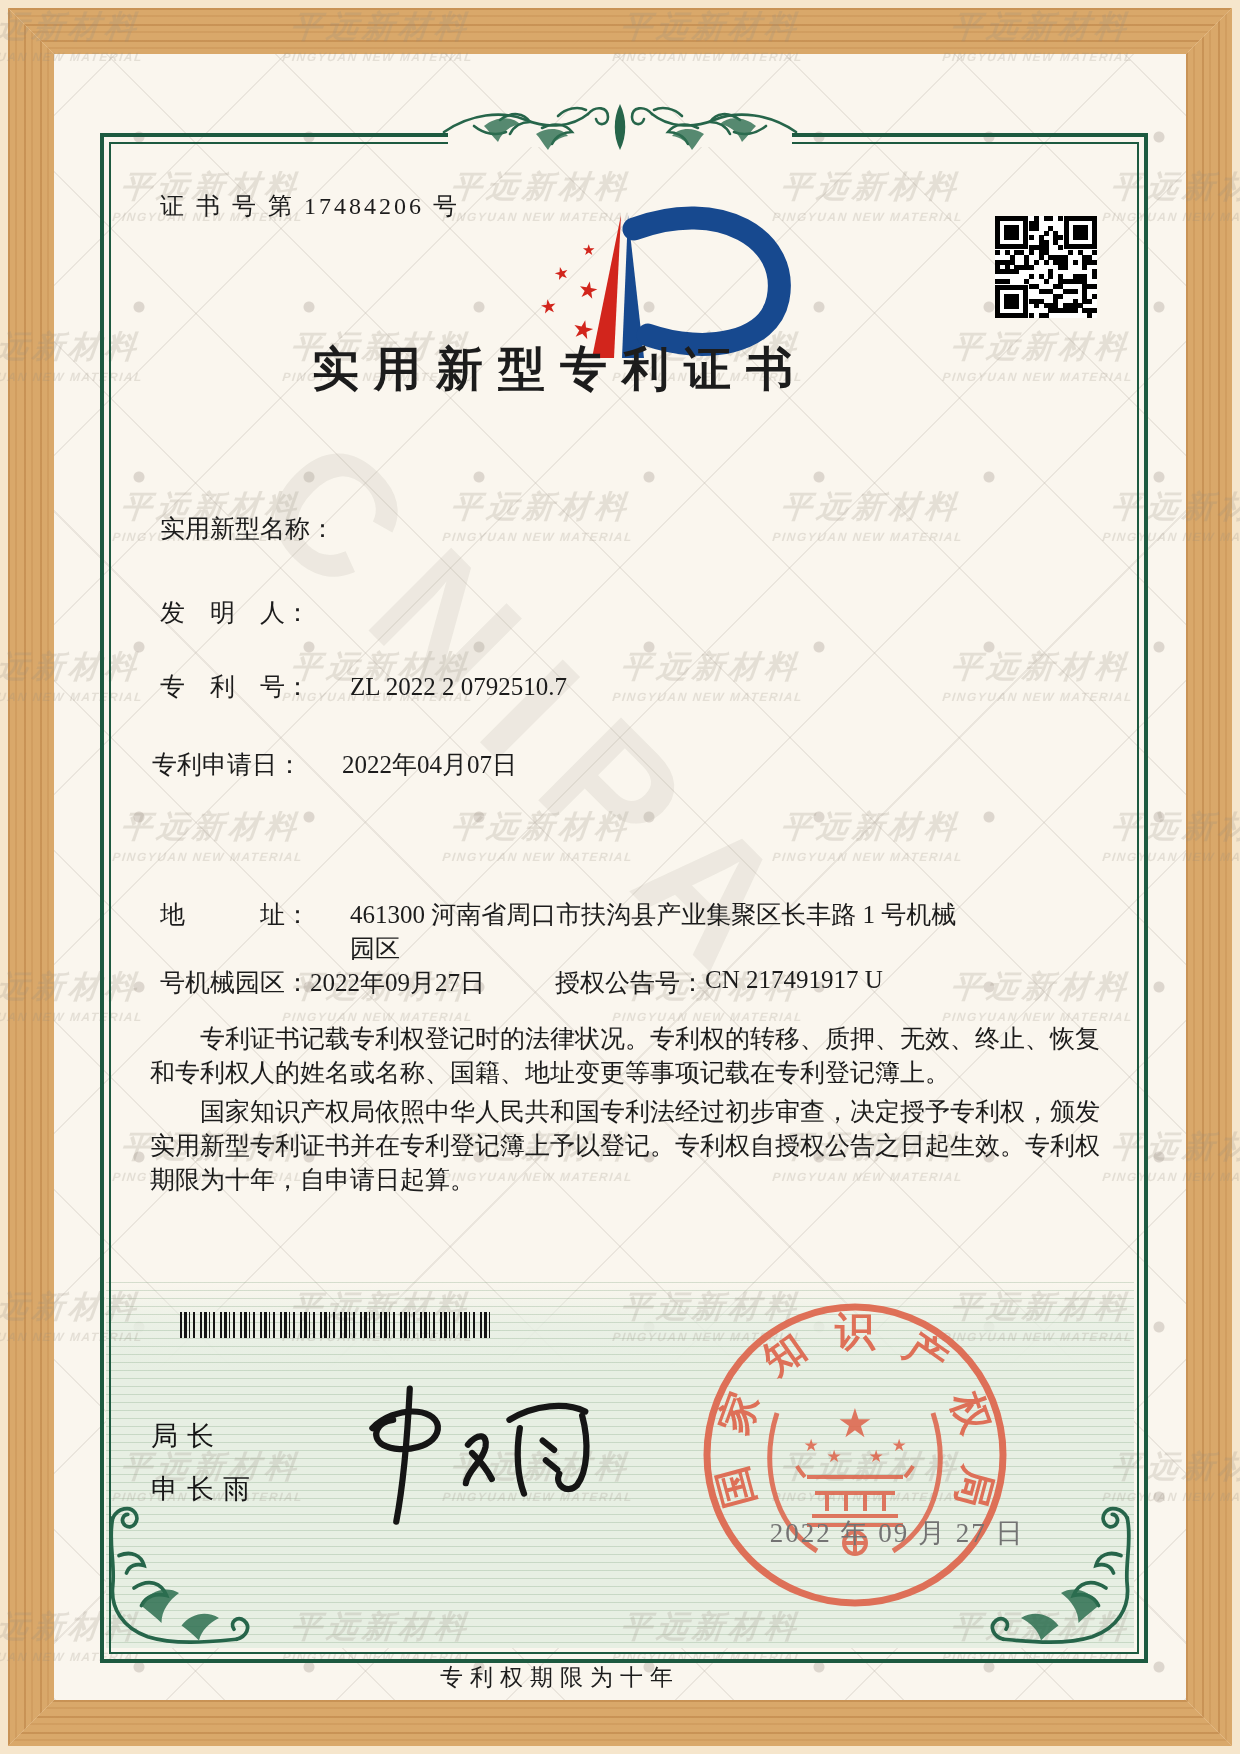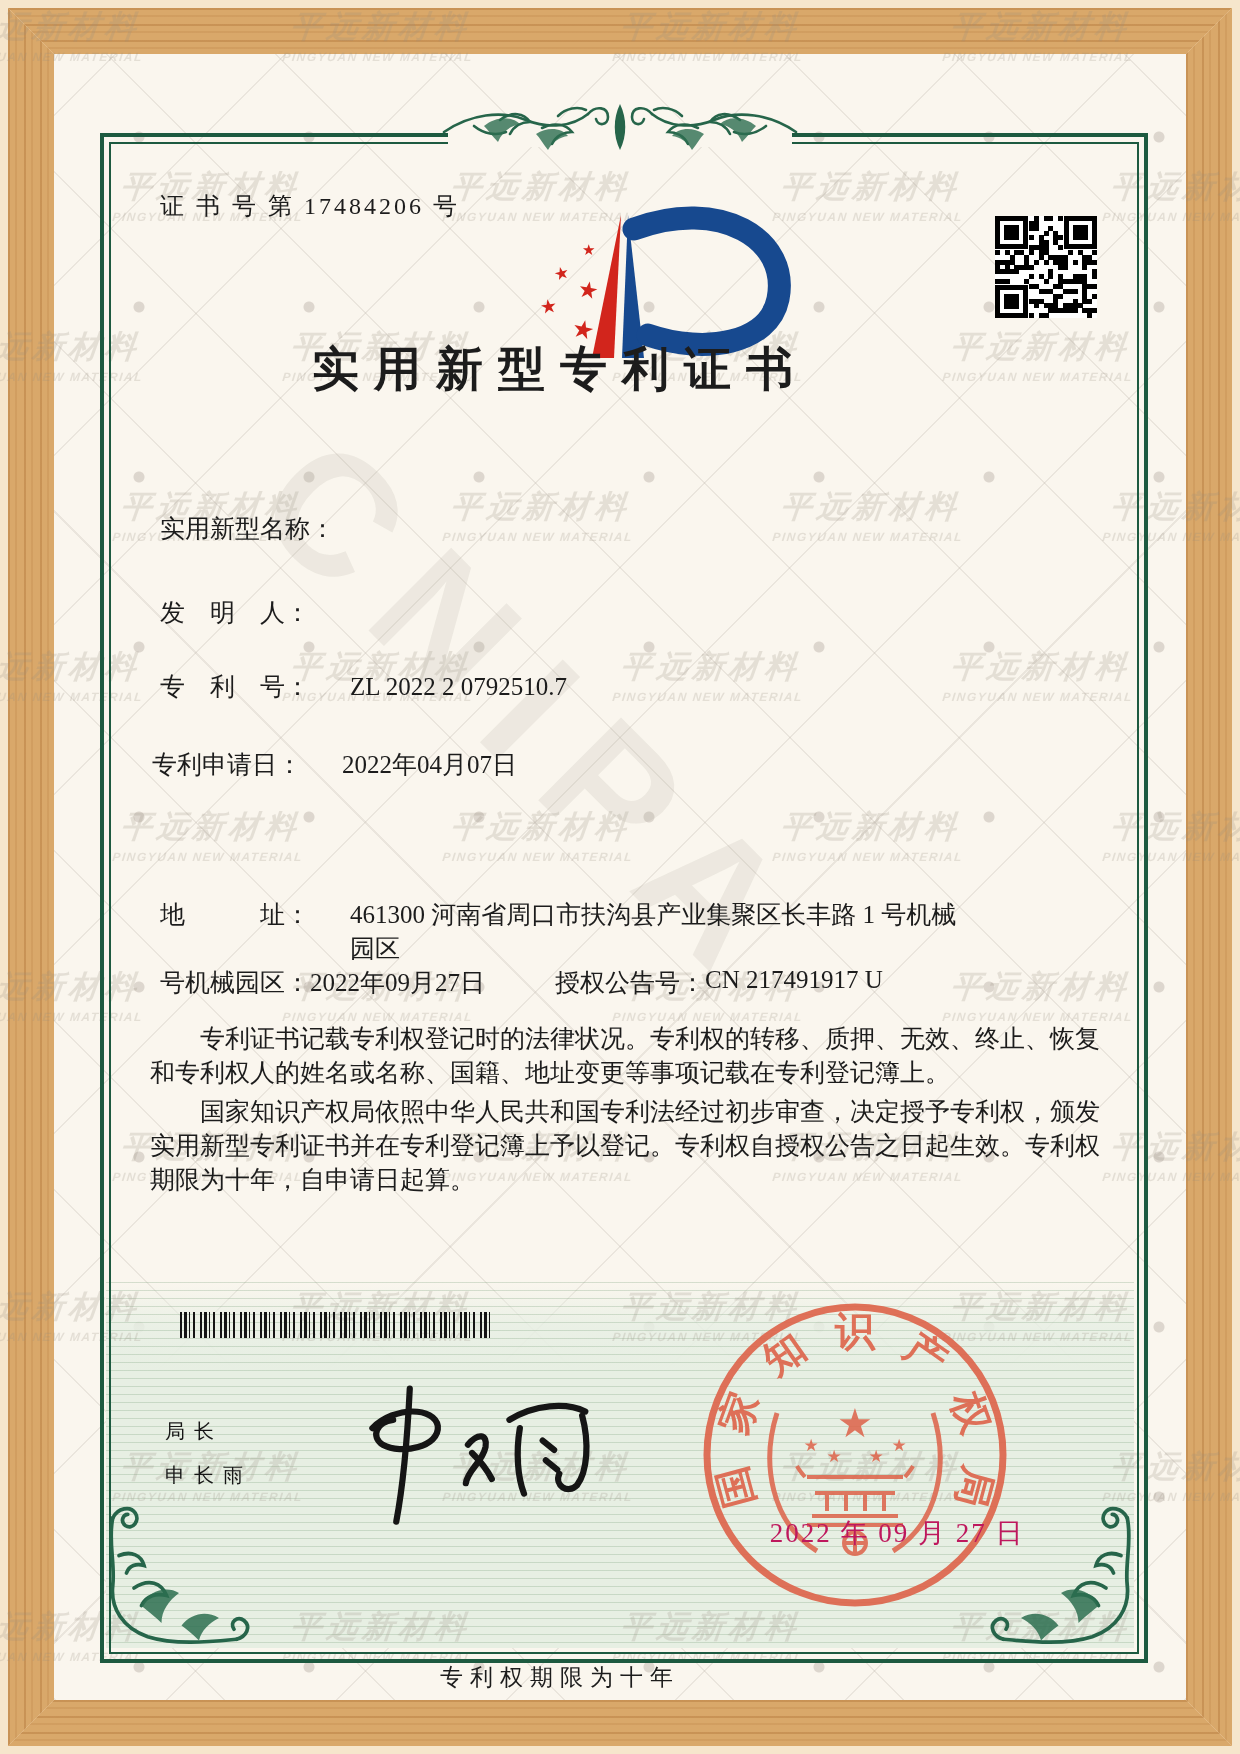--- a/index.html
+++ b/index.html
@@ -56,27 +56,27 @@
   .frow{position:absolute;display:flex;font-size:25px;line-height:34px;}
   .flabel{flex:0 0 190px;white-space:nowrap;}
   .fvalue{flex:1;}
   .grant-row{position:absolute;left:160px;top:966px;width:900px;display:flex;font-size:25px;}
   .grant-row .pair{display:flex;white-space:nowrap;}
   .grant-row .pair.second{margin-left:70px;}
   .paras{position:absolute;left:150px;top:1022px;width:950px;font-size:25px;line-height:34px;text-align:justify;}
   .paras p{margin:0 0 5px 0;text-indent:2em;}
   .barcode{position:absolute;left:180px;top:1312px;width:312px;height:26px;
     background:repeating-linear-gradient(90deg,#141414 0 2px,rgba(0,0,0,0) 2px 4px,#141414 4px 7px,rgba(0,0,0,0) 7px 9px,#141414 9px 10px,rgba(0,0,0,0) 10px 13px,#141414 13px 15px,rgba(0,0,0,0) 15px 20px);}
-  .director{position:absolute;left:165px;top:1418px;font-family:"Liberation Sans",sans-serif;
-    font-size:20px;letter-spacing:9px;font-weight:500;color:#161616;}
+  .director{position:absolute;left:151px;top:1418px;font-family:"Liberation Sans",sans-serif;
+    font-size:27px;letter-spacing:9px;font-weight:500;color:#161616;}
   .director div{margin-bottom:17px;}
   .sig{position:absolute;left:335px;top:1372px;width:270px;height:160px;}
   .seal{position:absolute;left:695px;top:1295px;width:320px;height:320px;opacity:.9;}
   .seal-date{position:absolute;left:752px;top:1515px;width:290px;text-align:center;
-    font-size:27px;color:#be185d;letter-spacing:2px;z-index:72;}
+    font-size:27px;color:#737373;letter-spacing:2px;z-index:72;}
   .page-info{position:absolute;left:100px;width:920px;top:1604px;text-align:center;
     font-size:21px;letter-spacing:4px;}
   .footer-note{position:absolute;left:100px;width:920px;top:1662px;text-align:center;
     font-size:23px;letter-spacing:7px;}
 </style>
 </head>
 <body>
 
 <div class="paper"></div>
 <div class="lattice"></div>

